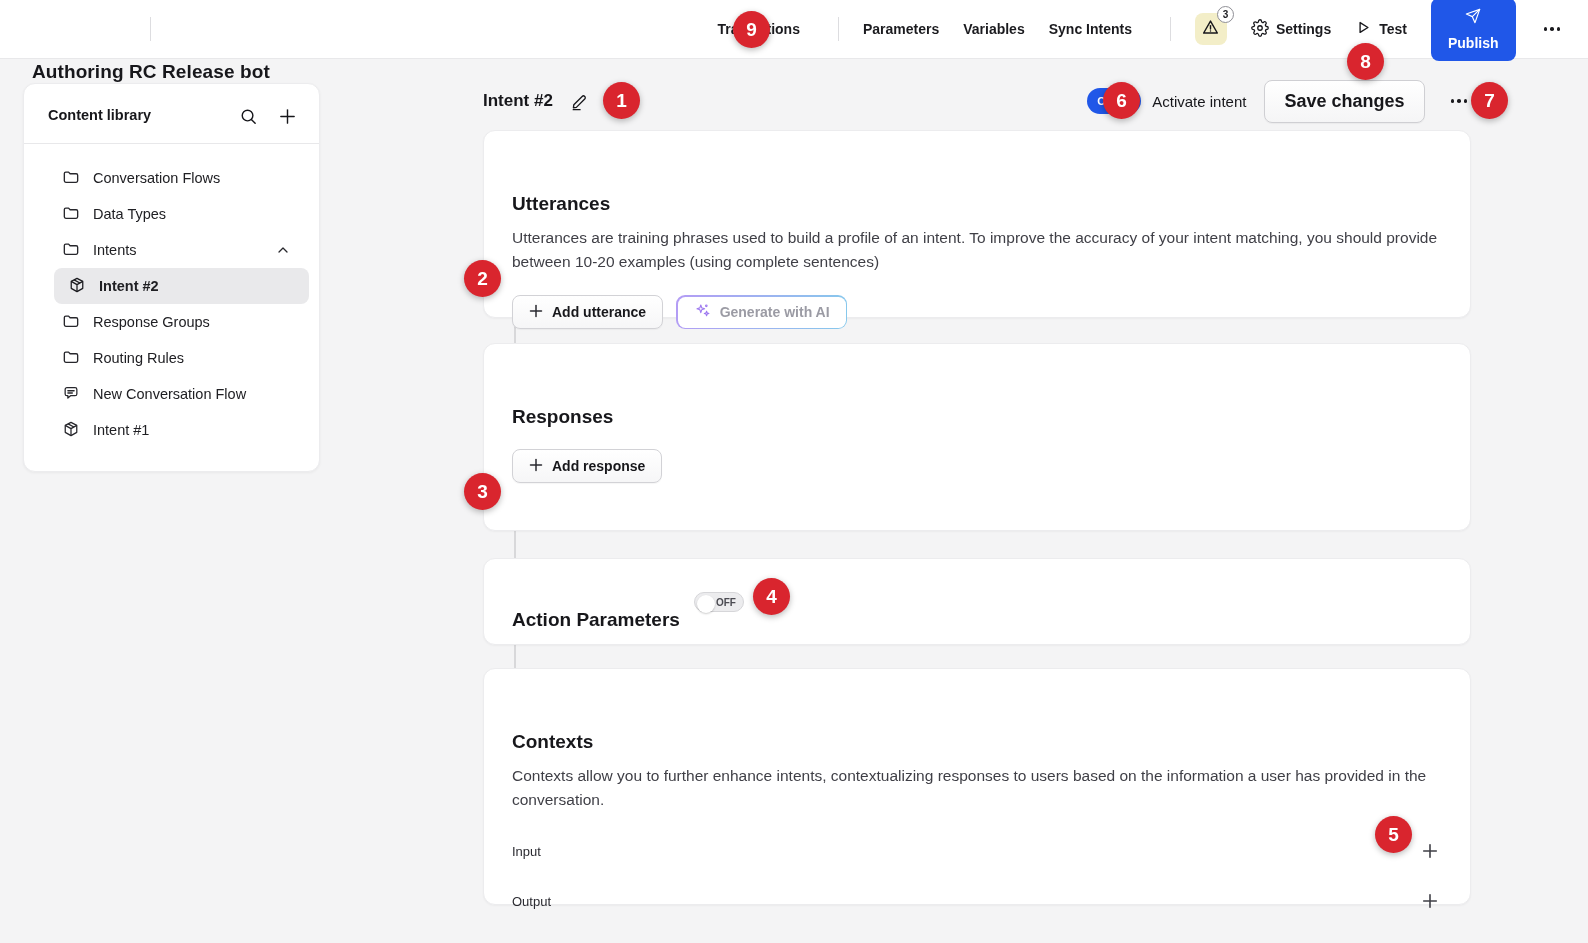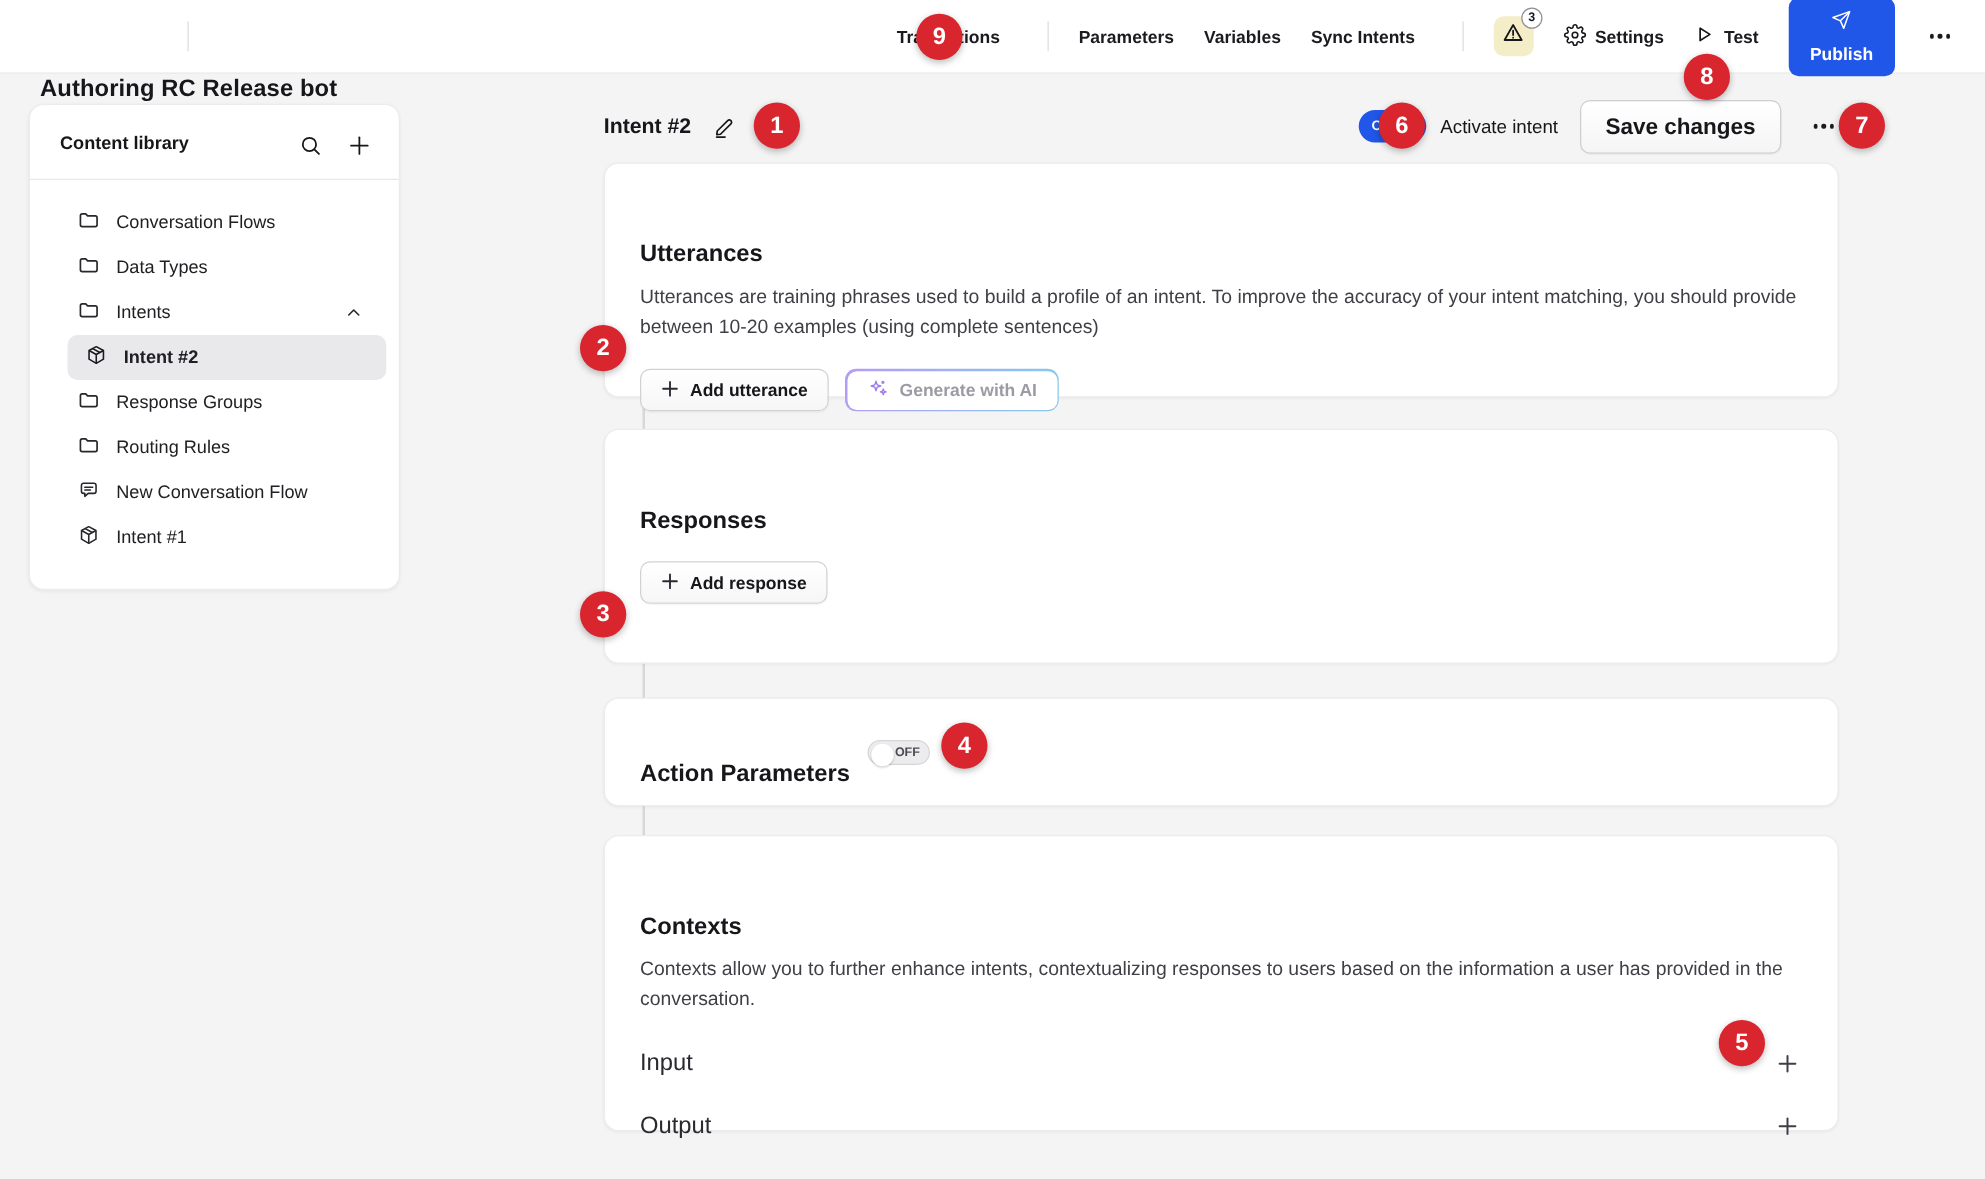--- a/index.html
+++ b/index.html
@@ -114,21 +114,21 @@
 
   .toggle-off {
     position:relative; width:50px; height:20px; border-radius:12px; background:#ececee;
     border:1px solid #d6d6d9; cursor:pointer; flex:none;
   }
   .toggle-off .knob { position:absolute; left:2px; top:2px; width:18px; height:18px; border-radius:50%; background:#fff; box-shadow:0 1px 2px rgba(0,0,0,.2); }
   .toggle-off .t-label { position:absolute; right:7px; top:50%; transform:translateY(-50%); font-size:10px; font-weight:700; color:#4b4b52; }
 
   .ctx-rows { margin-top:14px; }
   .ctx-row { display:flex; align-items:center; justify-content:space-between; height:50px; }
-  .ctx-label { font-size:19px; color:#2a2a30; }
+  .ctx-label { font-size:13px; color:#2a2a30; }
   .ctx-add { display:inline-flex; cursor:pointer; padding:4px; }
 
   
   .ann {
     position:absolute; width:37px; height:37px; border-radius:50%; background:#d9252e;
     color:#fff; font-size:19px; font-weight:700; display:flex; align-items:center; justify-content:center;
     z-index:60; box-shadow:0 2px 6px rgba(0,0,0,.28);
   }
   .ann-1 { left:603px; top:82px; }
   .ann-2 { left:464px; top:260px; }

